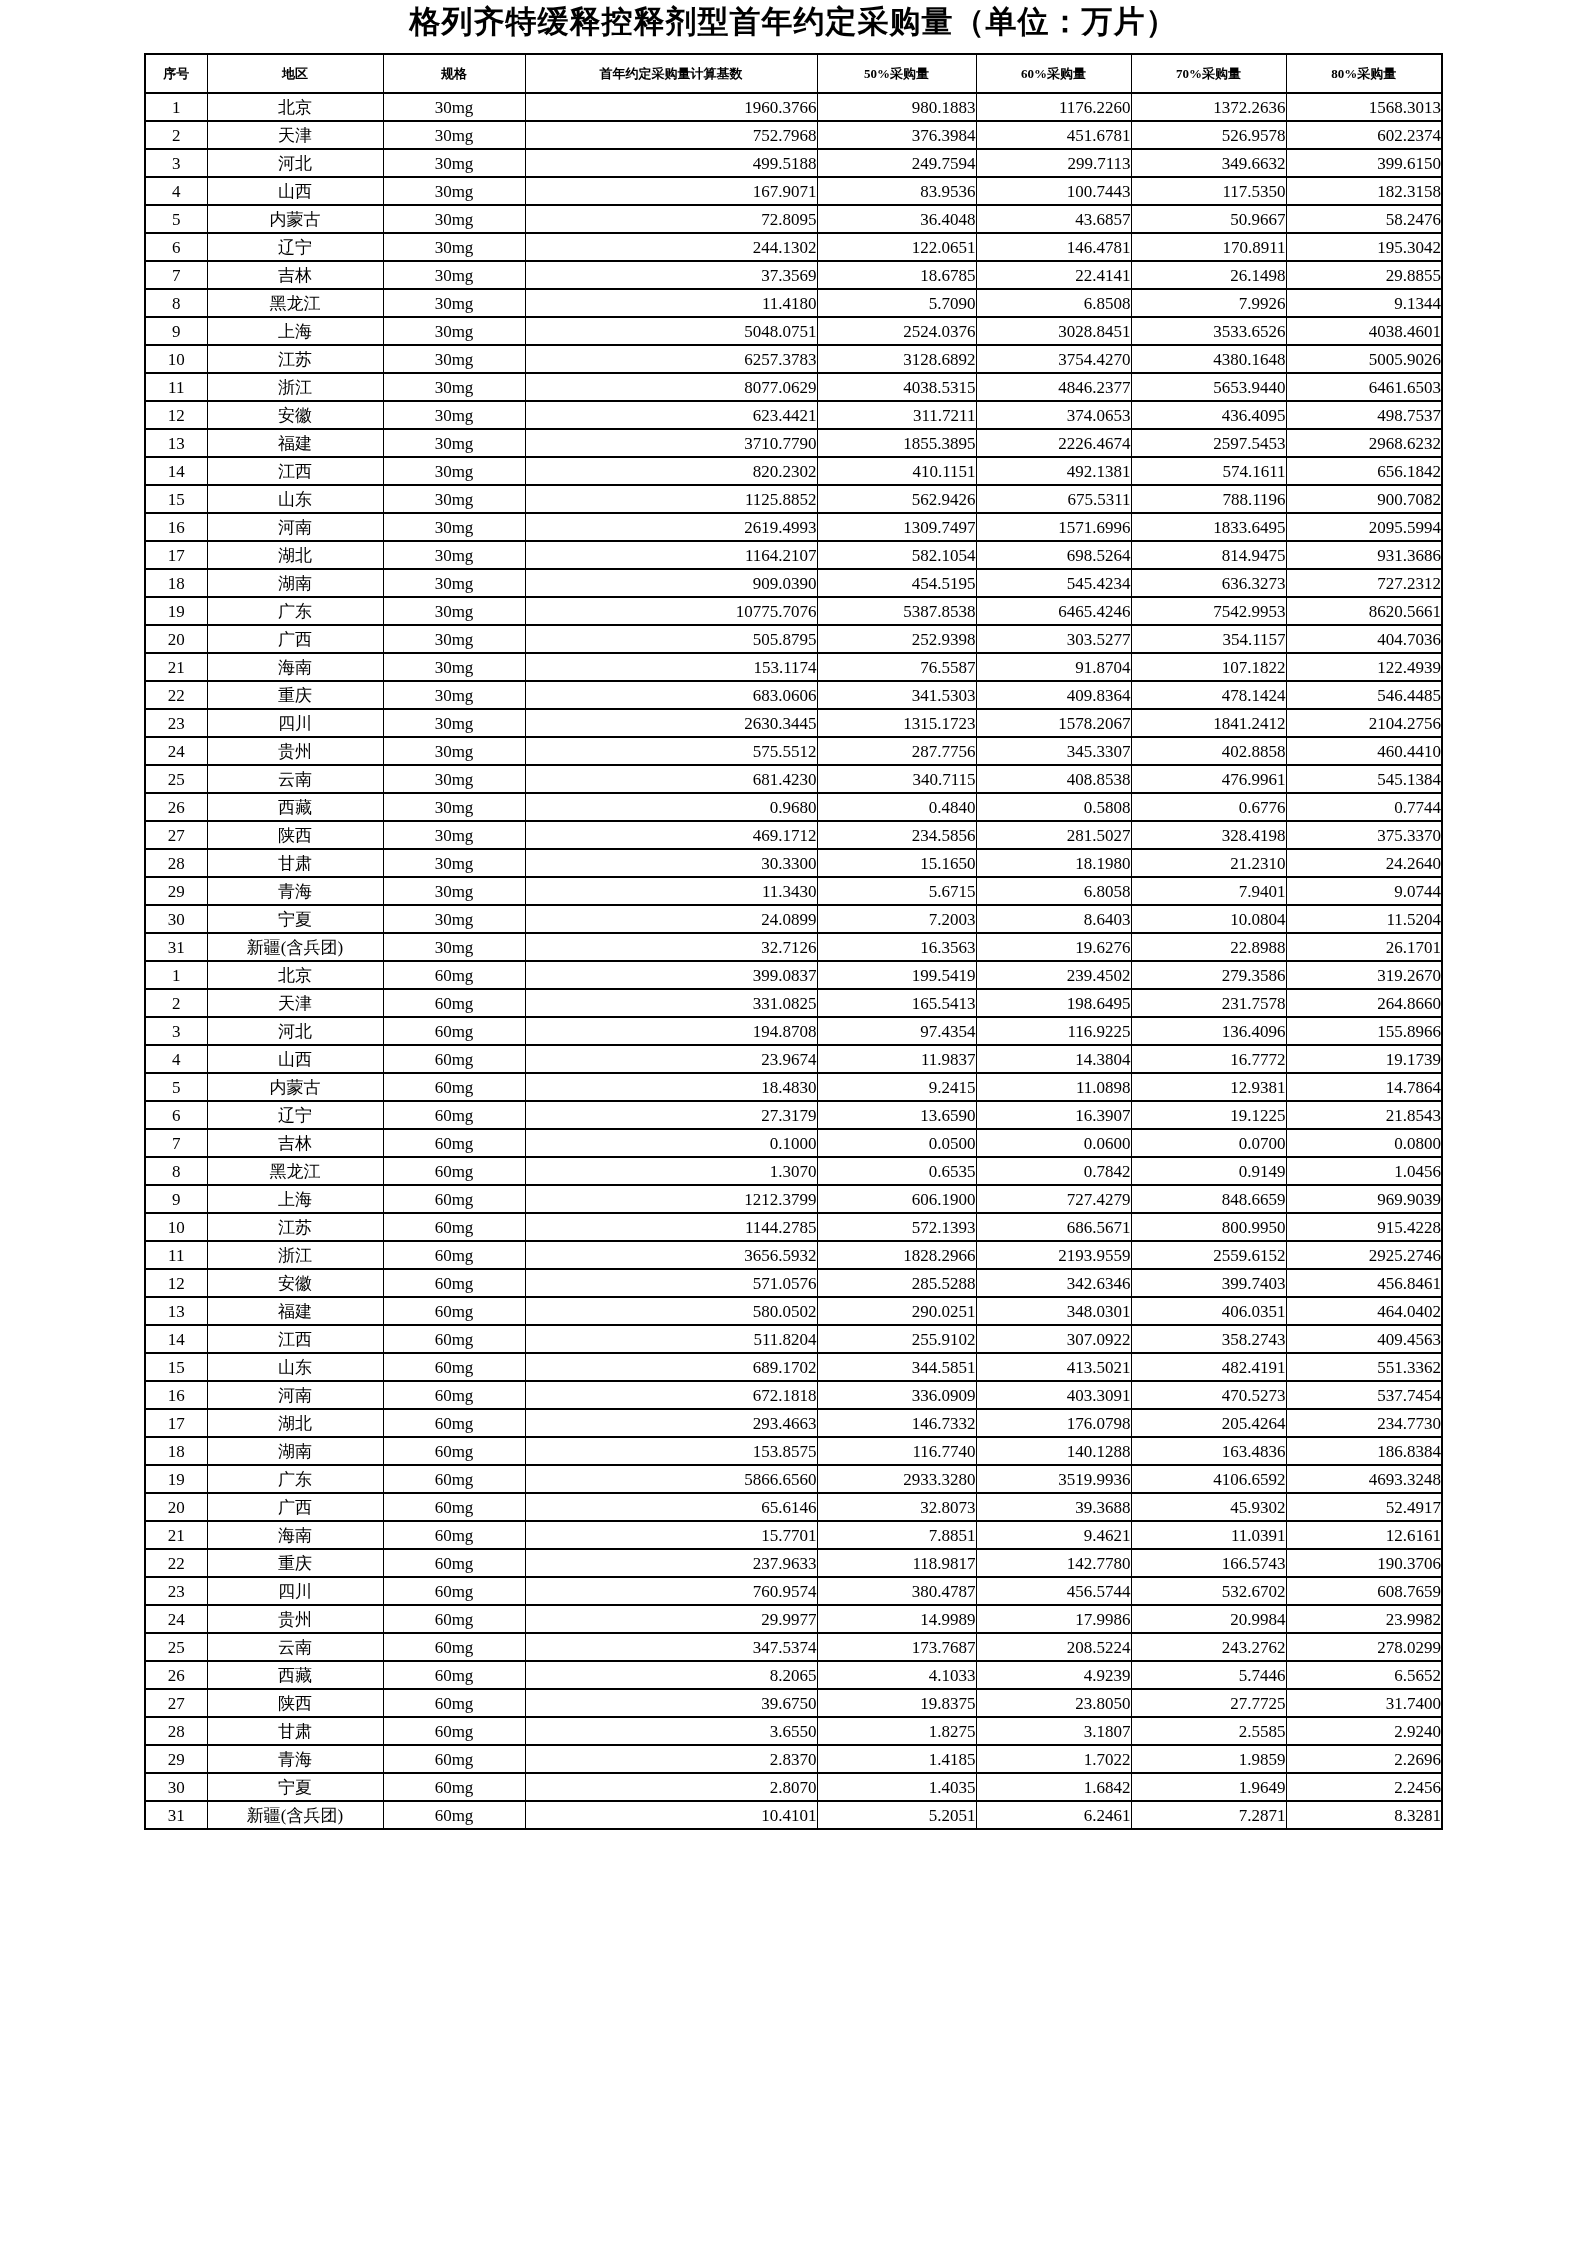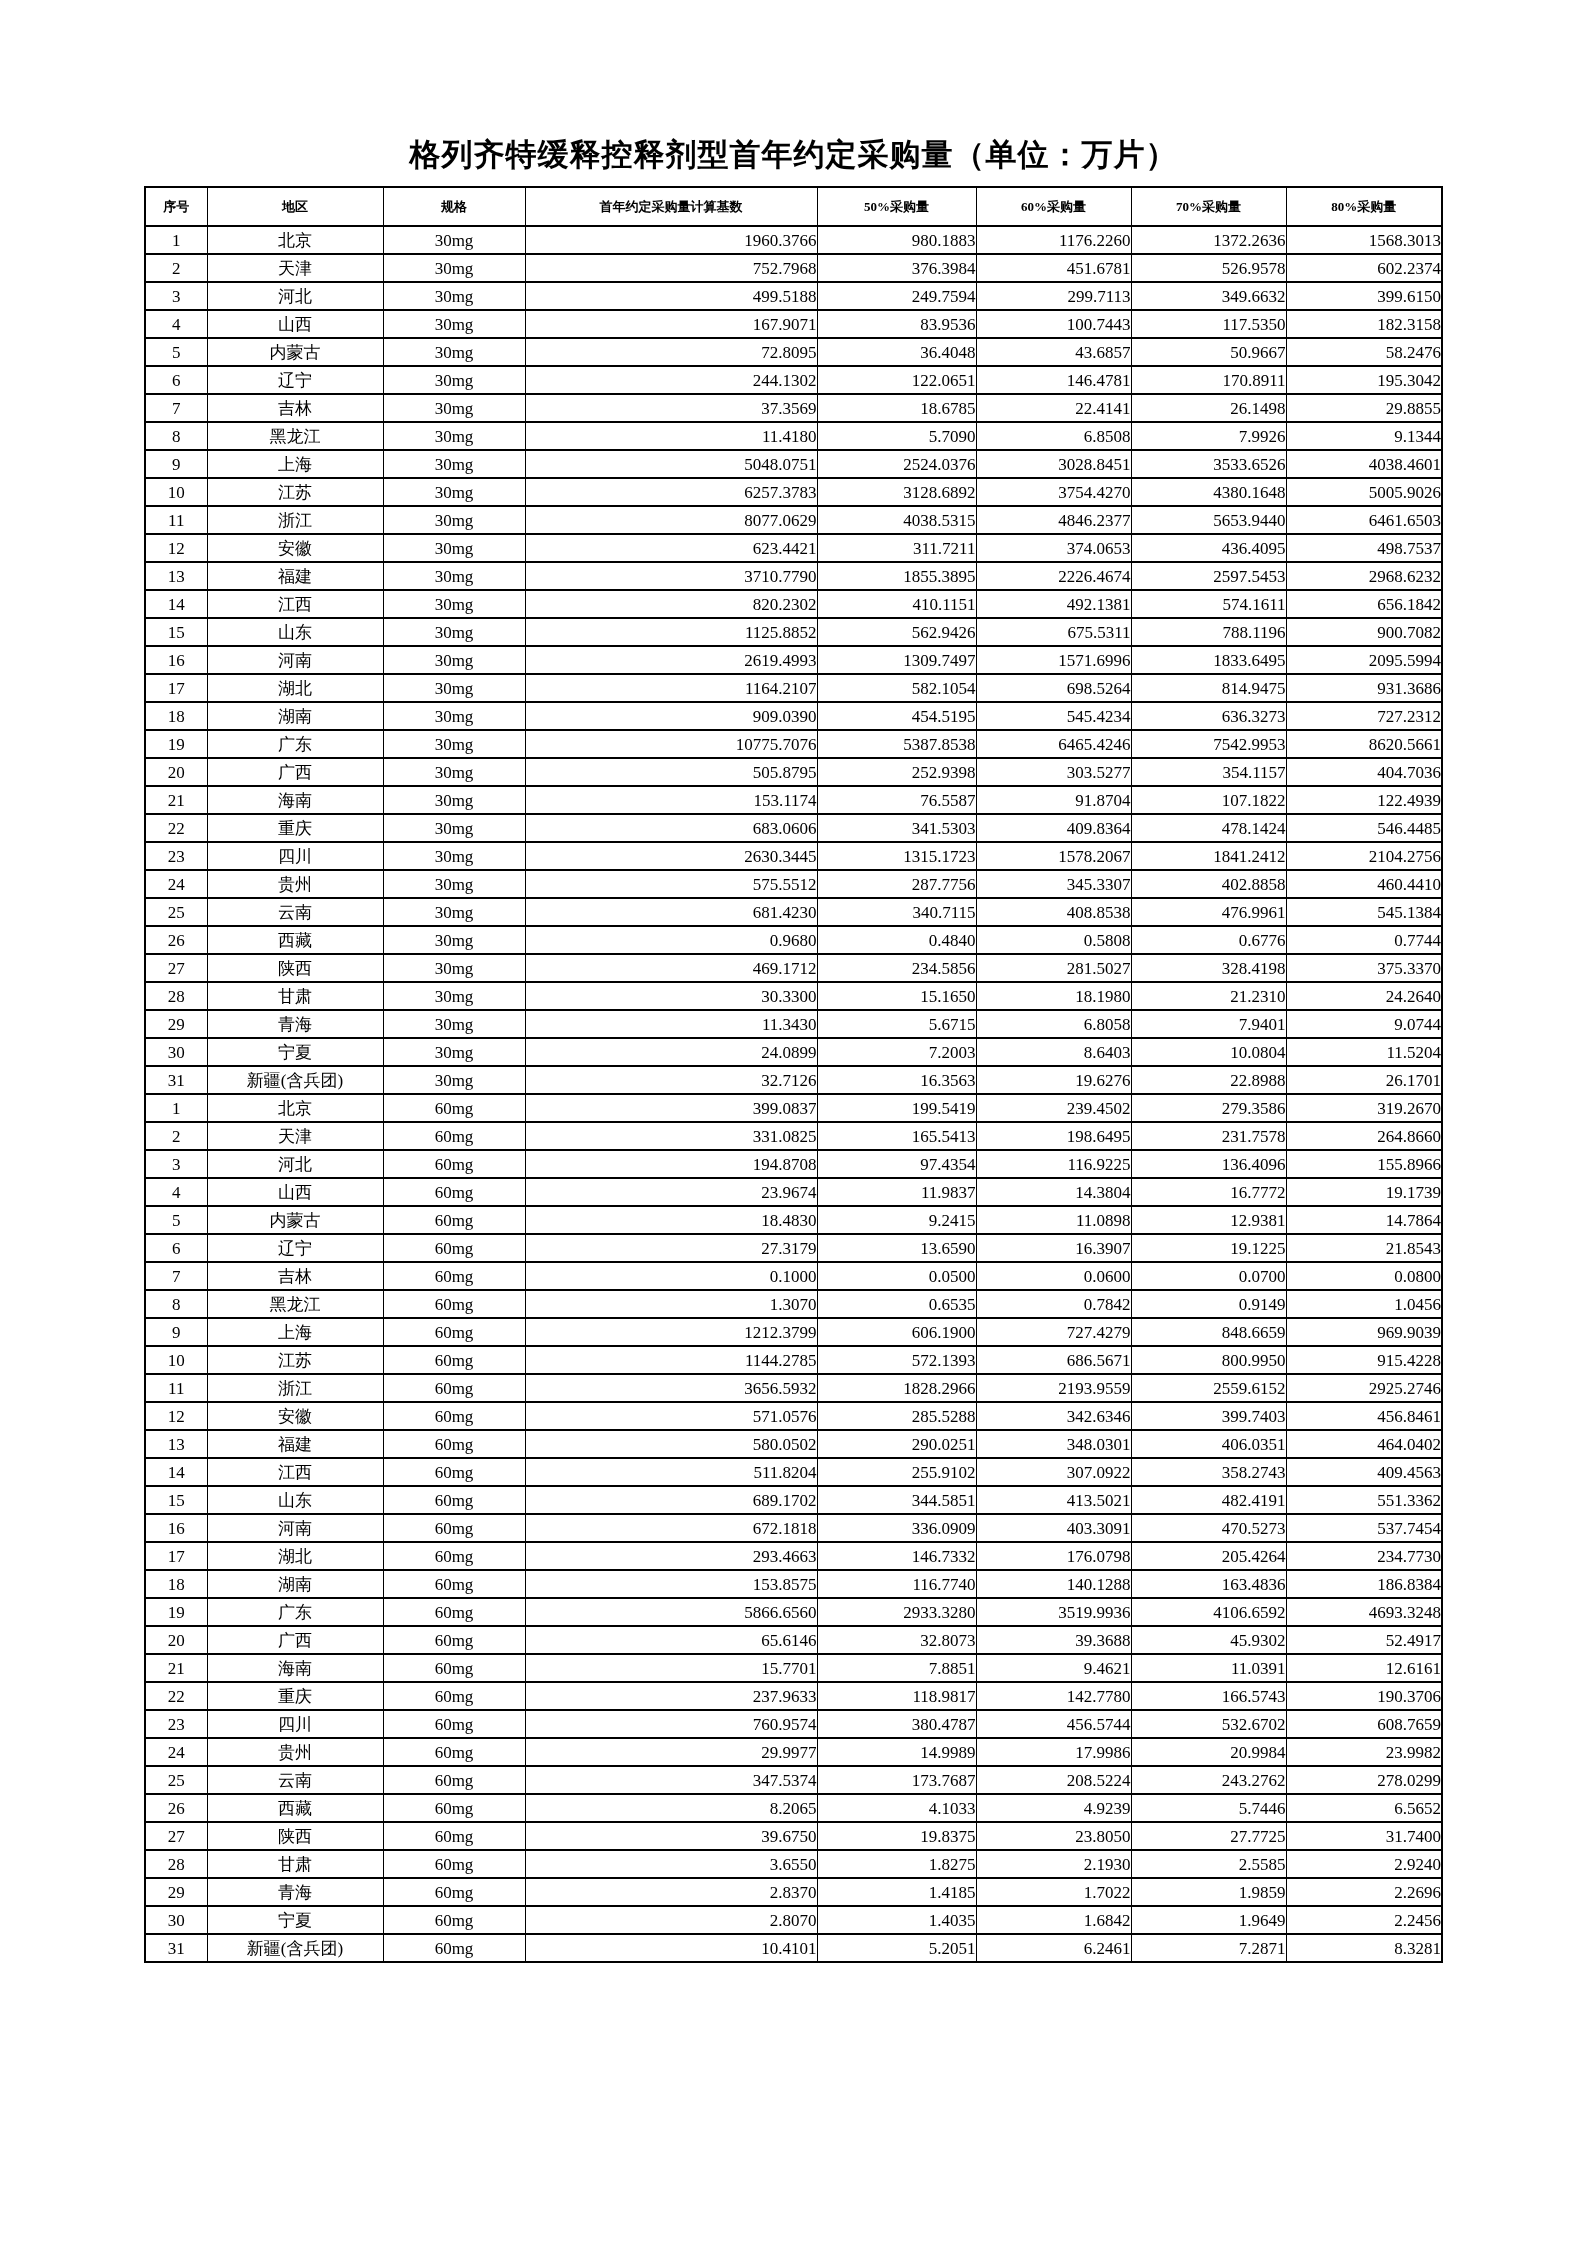--- a/index.html
+++ b/index.html
@@ -10,21 +10,20 @@
     font-family: "Liberation Serif", "DejaVu Serif", serif;
   }
   .page {
     position: relative;
     width: 1587px;
     height: 2245px;
     background: #ffffff;
     overflow: hidden;
   }
   .page-title {
-    padding-top: 133px;
     text-align: center;
     font-family: "Liberation Sans", "DejaVu Sans", sans-serif;
     font-weight: bold;
     font-size: 31px;
     letter-spacing: 1px;
     line-height: 1.4;
   }
   table.data-table {
     border-collapse: collapse;
     table-layout: fixed;
@@ -663,21 +662,21 @@
           <td class="num">23.8050</td>
           <td class="num">27.7725</td>
           <td class="num">31.7400</td>
         </tr>
         <tr>
           <td class="ctr">28</td>
           <td class="ctr">甘肃</td>
           <td class="ctr">60mg</td>
           <td class="num">3.6550</td>
           <td class="num">1.8275</td>
-          <td class="num">2.1930</td>
+          <td class="num">3.1807</td>
           <td class="num">2.5585</td>
           <td class="num">2.9240</td>
         </tr>
         <tr>
           <td class="ctr">29</td>
           <td class="ctr">青海</td>
           <td class="ctr">60mg</td>
           <td class="num">2.8370</td>
           <td class="num">1.4185</td>
           <td class="num">1.7022</td>

